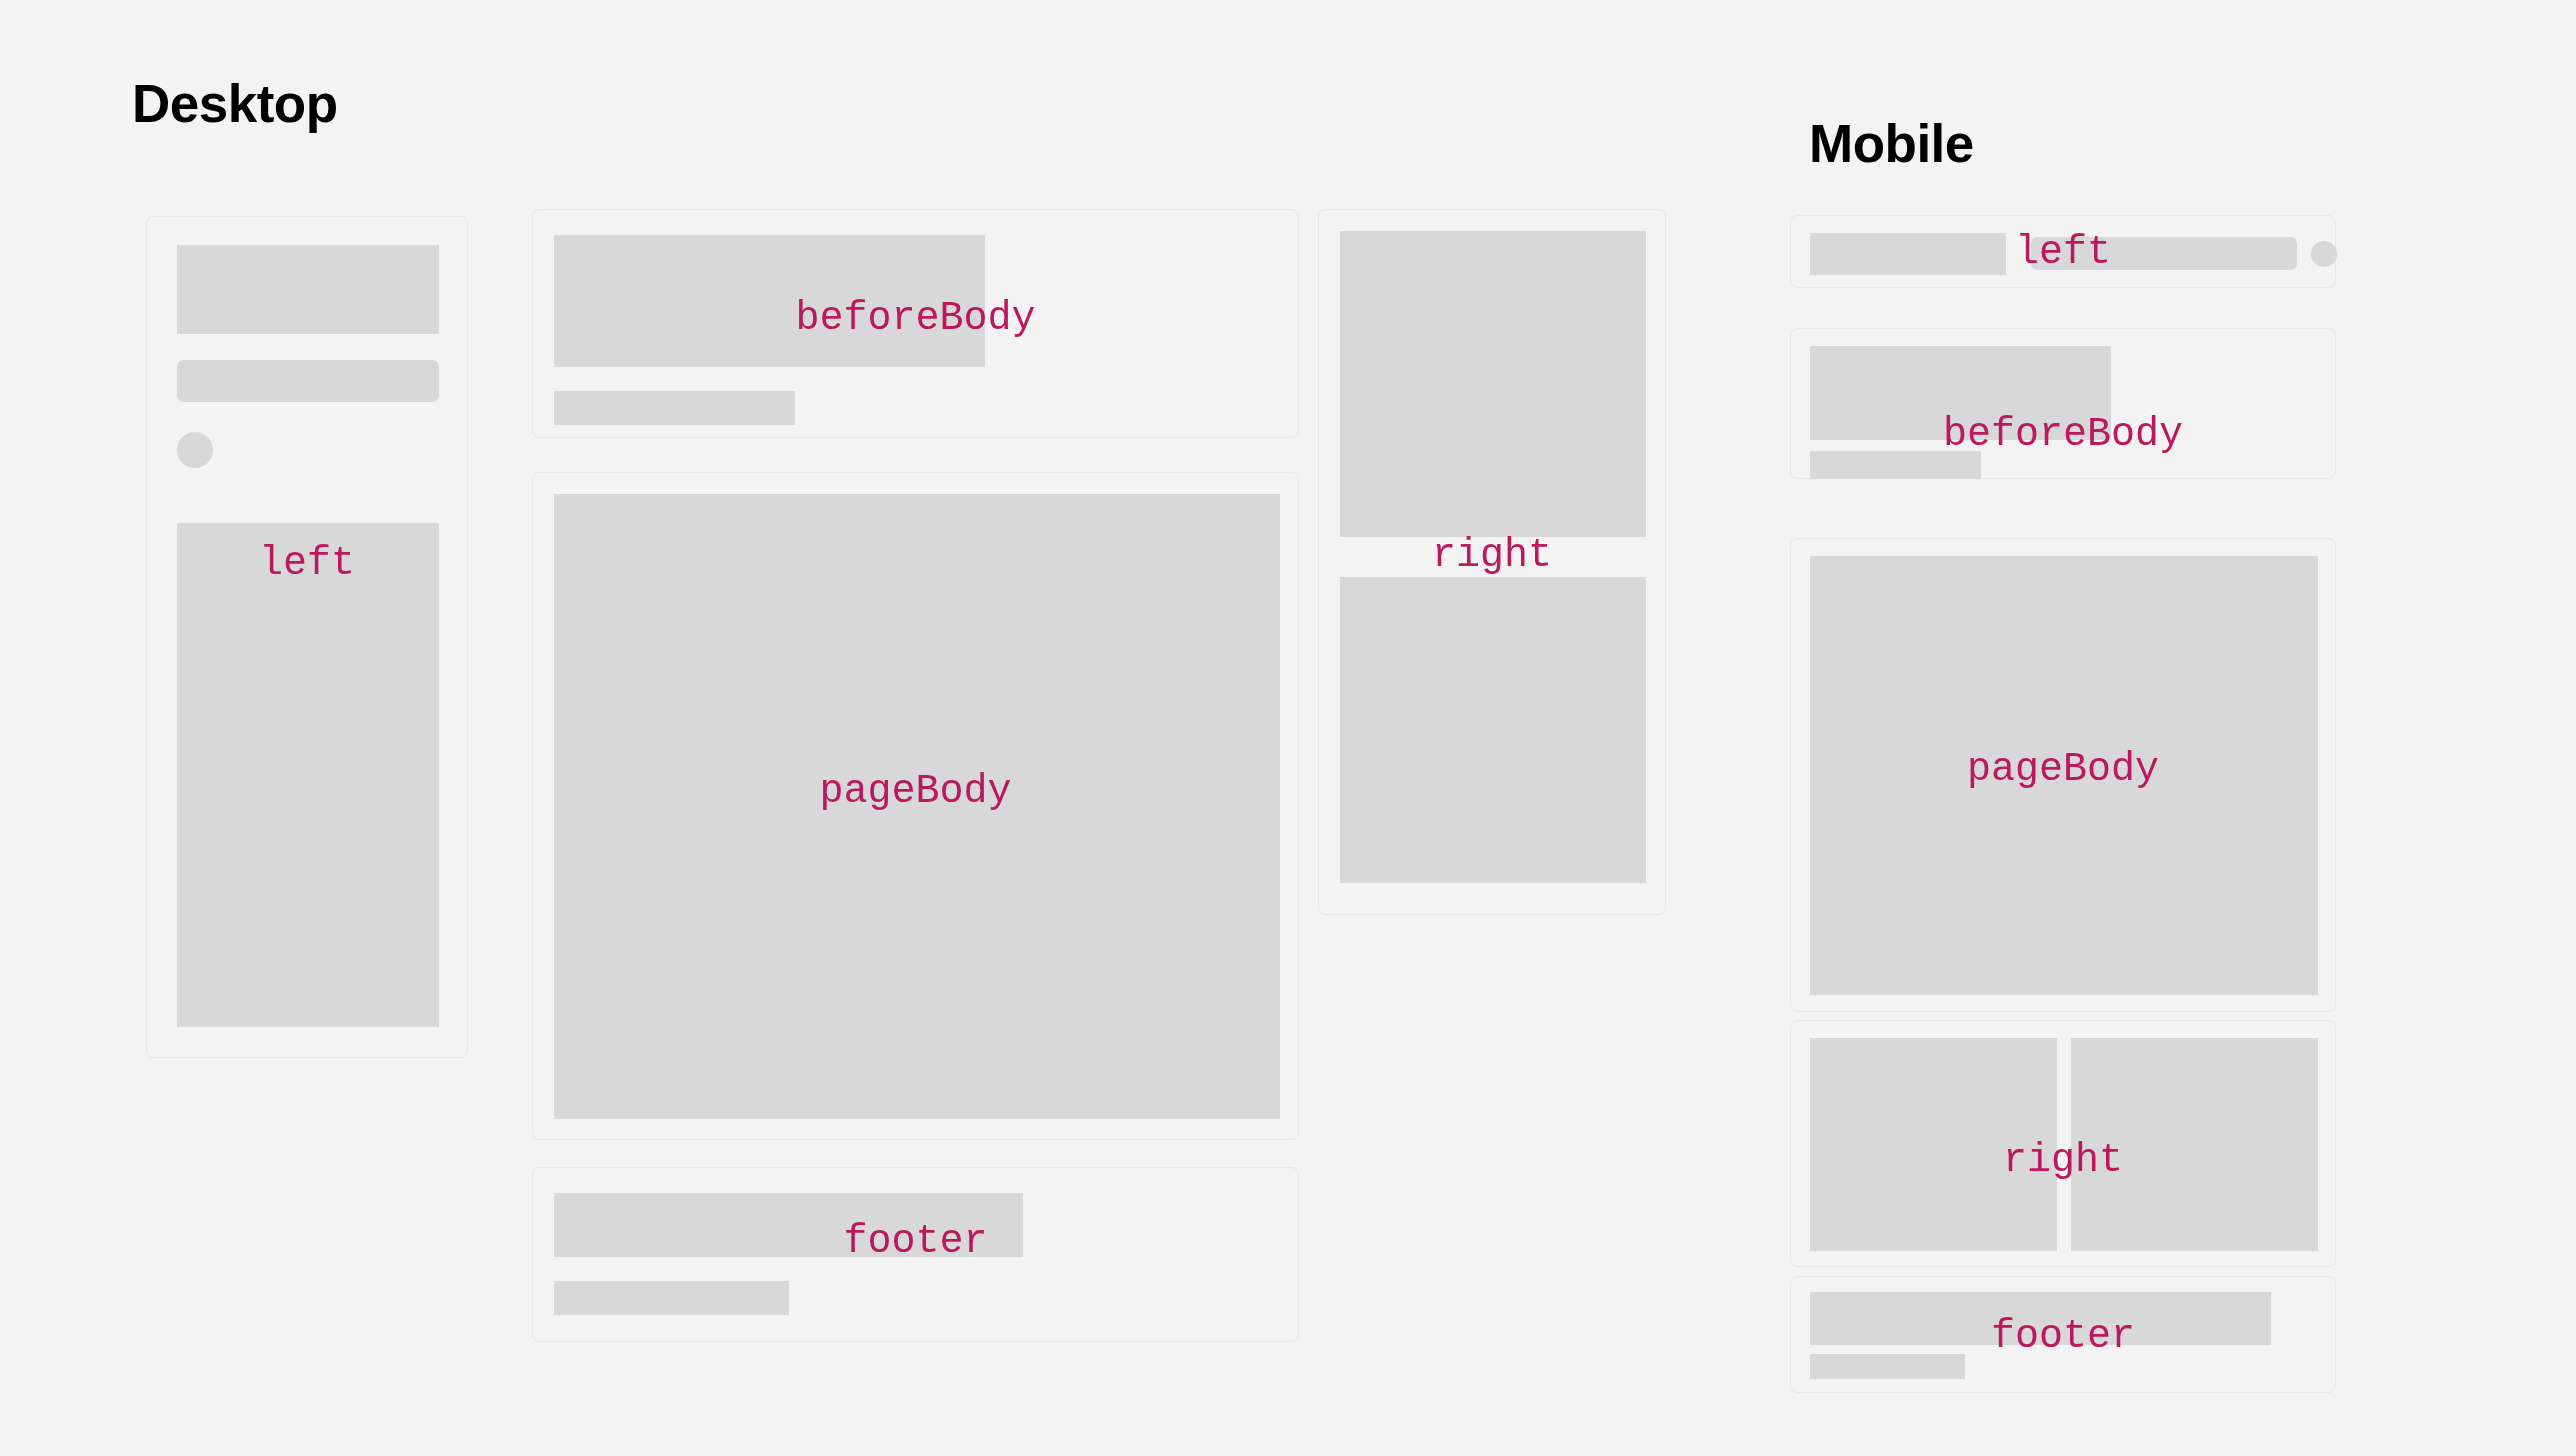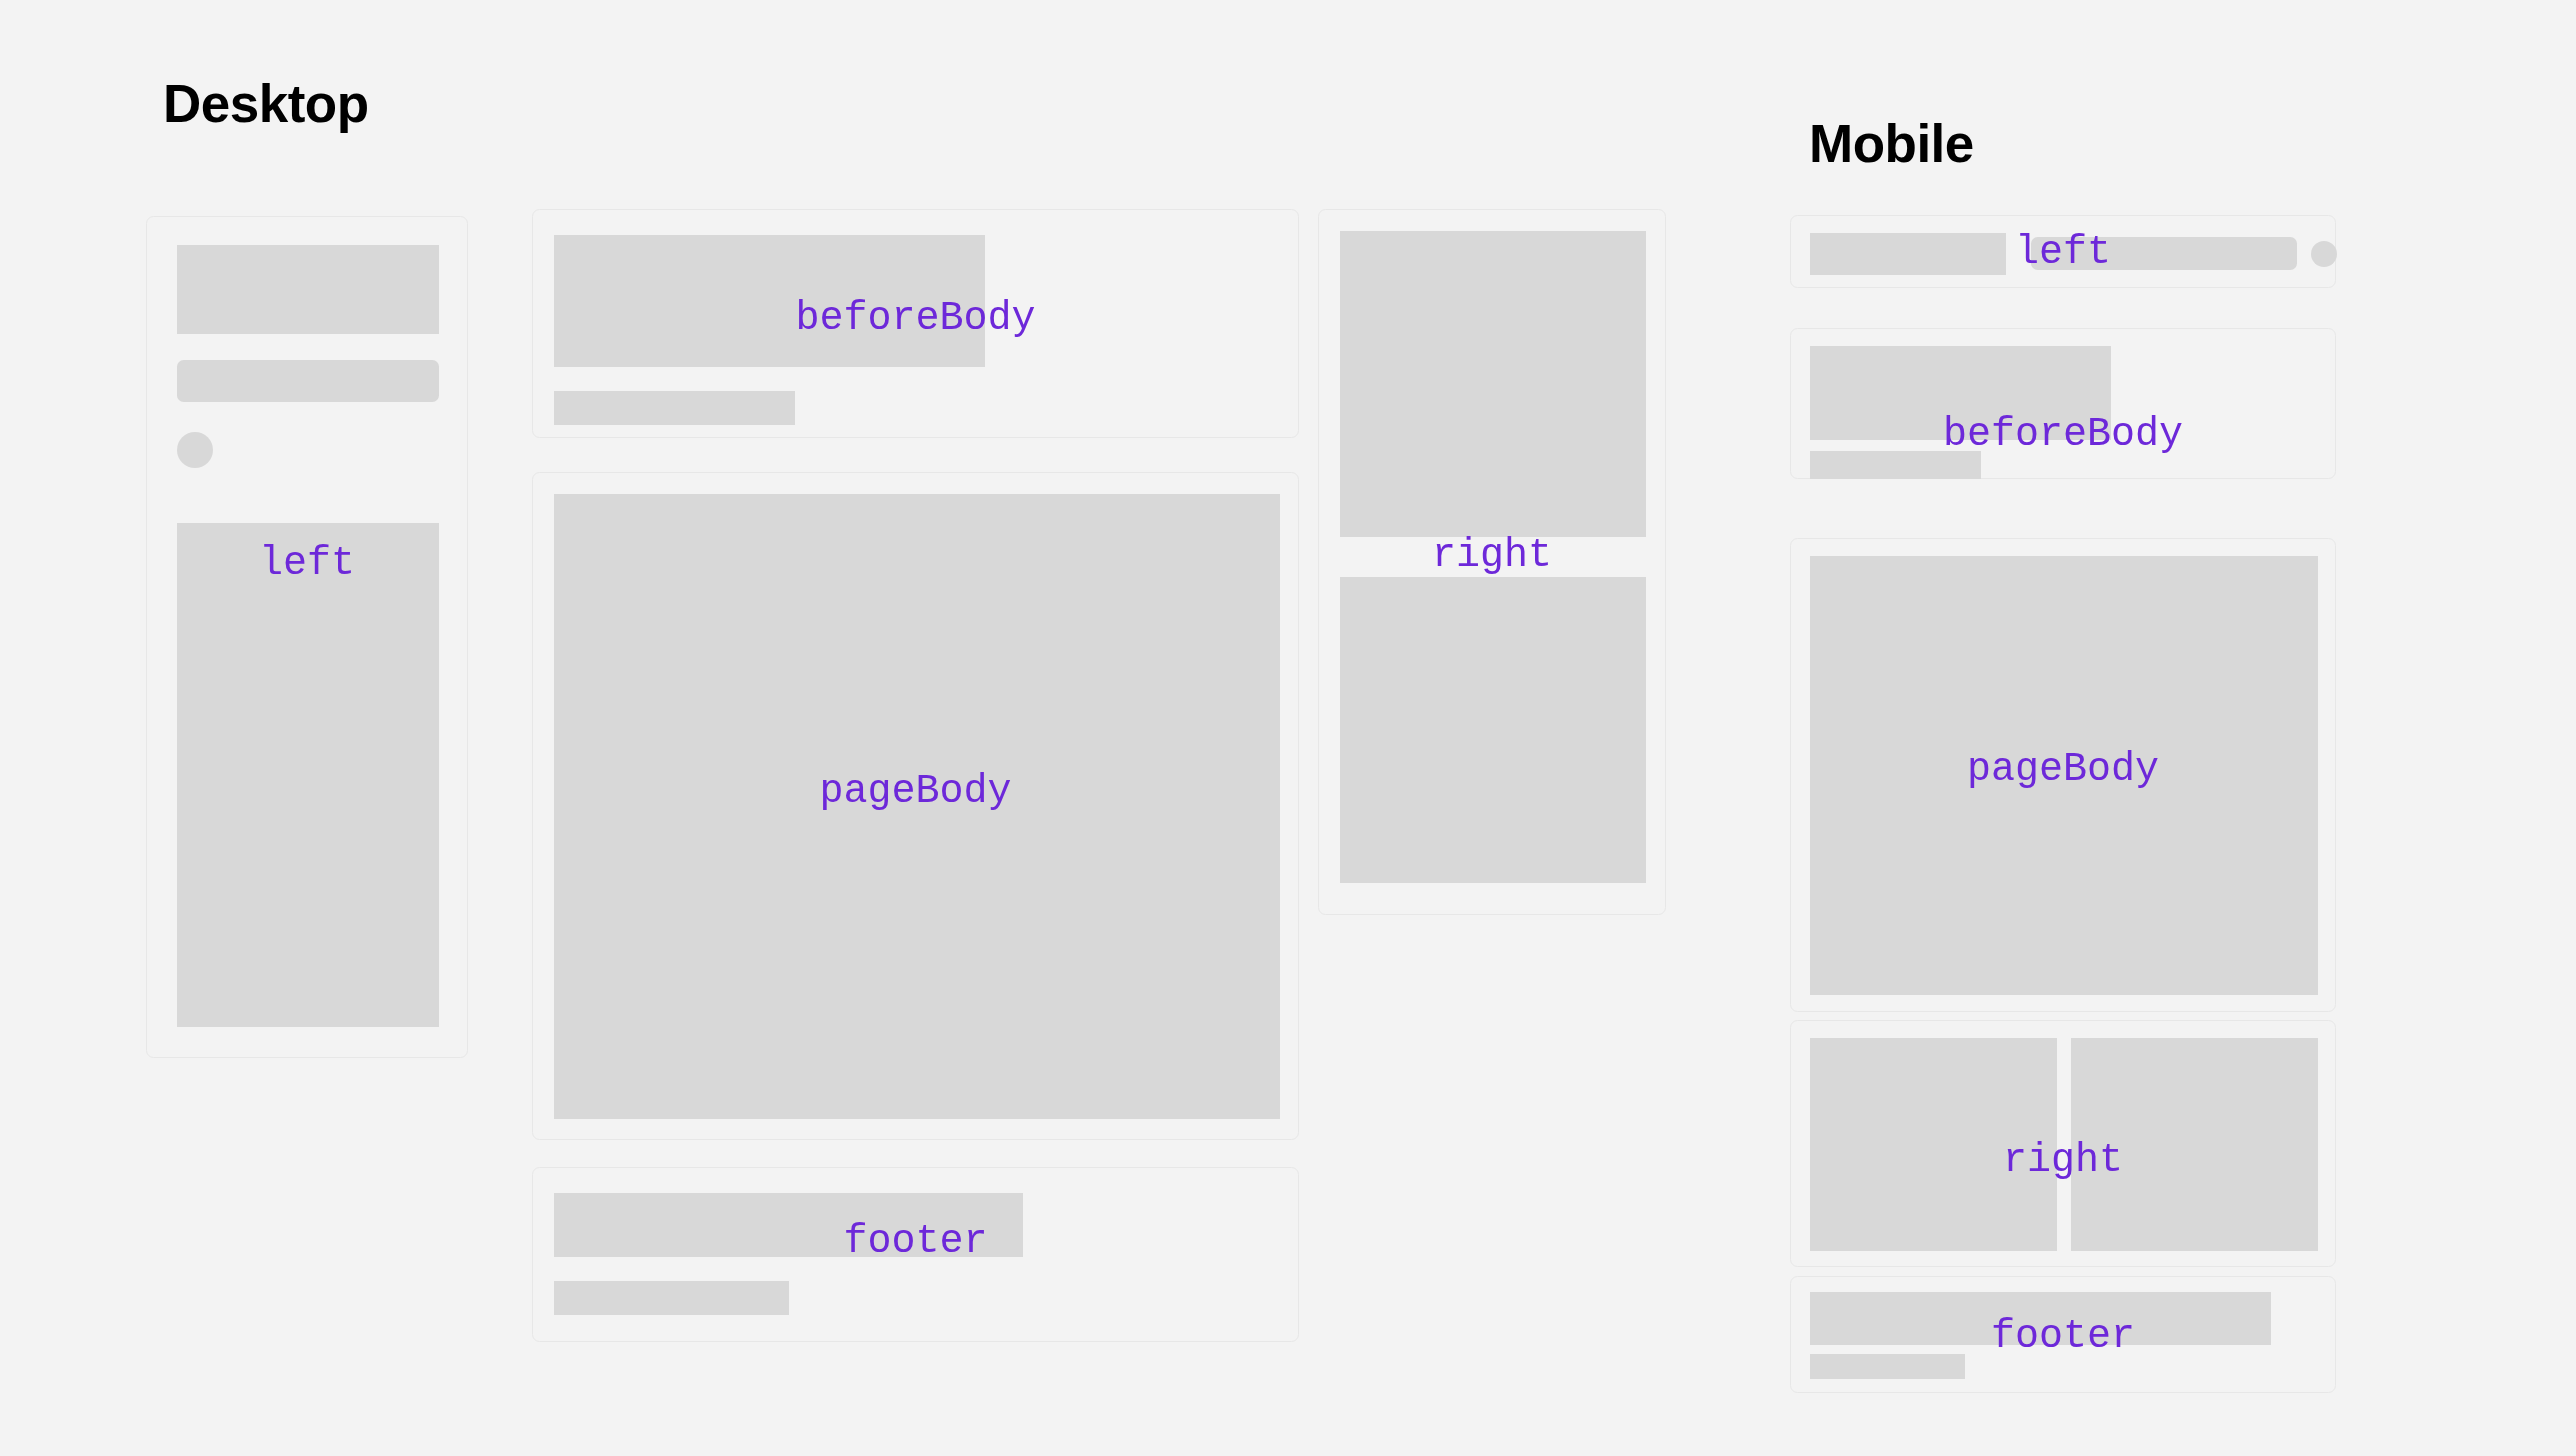--- a/index.html
+++ b/index.html
@@ -24,21 +24,21 @@
   .section-title {
     position: absolute;
     font-family: "Liberation Sans", sans-serif;
     font-weight: 700;
     font-size: 53px;
     line-height: 1;
     color: #000000;
     letter-spacing: -0.5px;
     white-space: nowrap;
   }
-  #desktop-title { left: 163px; top: 77px; }
+  #desktop-title { left: 132px; top: 77px; }
   #mobile-title  { left: 1809px; top: 77px; margin-top: 40px; }
 
   
   .panel {
     position: absolute;
     background: #f3f3f3;
     border: 1.9px solid #e7e7e7;
     border-radius: 7.5px;
   }
 
@@ -49,21 +49,21 @@
   }
   .blk.pill   { border-radius: 6.6px; }
   .blk.circle { border-radius: 50%; }
 
   
   .slot-label {
     position: absolute;
     font-family: "Liberation Mono", "DejaVu Sans Mono", monospace;
     font-size: 40px;
     line-height: 1;
-    color: #6d28d9;
+    color: #be185d;
     white-space: nowrap;
     text-align: center;
     pointer-events: none;
   }
 
   
   #d-left-panel    { left: 146px;  top: 216px;  width: 322px;  height: 842px; }
   #d-left-b1       { left: 30px;   top: 28px;   width: 262px;  height: 89px; }
   #d-left-b2       { left: 30px;   top: 143px;  width: 262px;  height: 42px; }
   #d-left-b3       { left: 30px;   top: 215px;  width: 36px;   height: 36px; }

